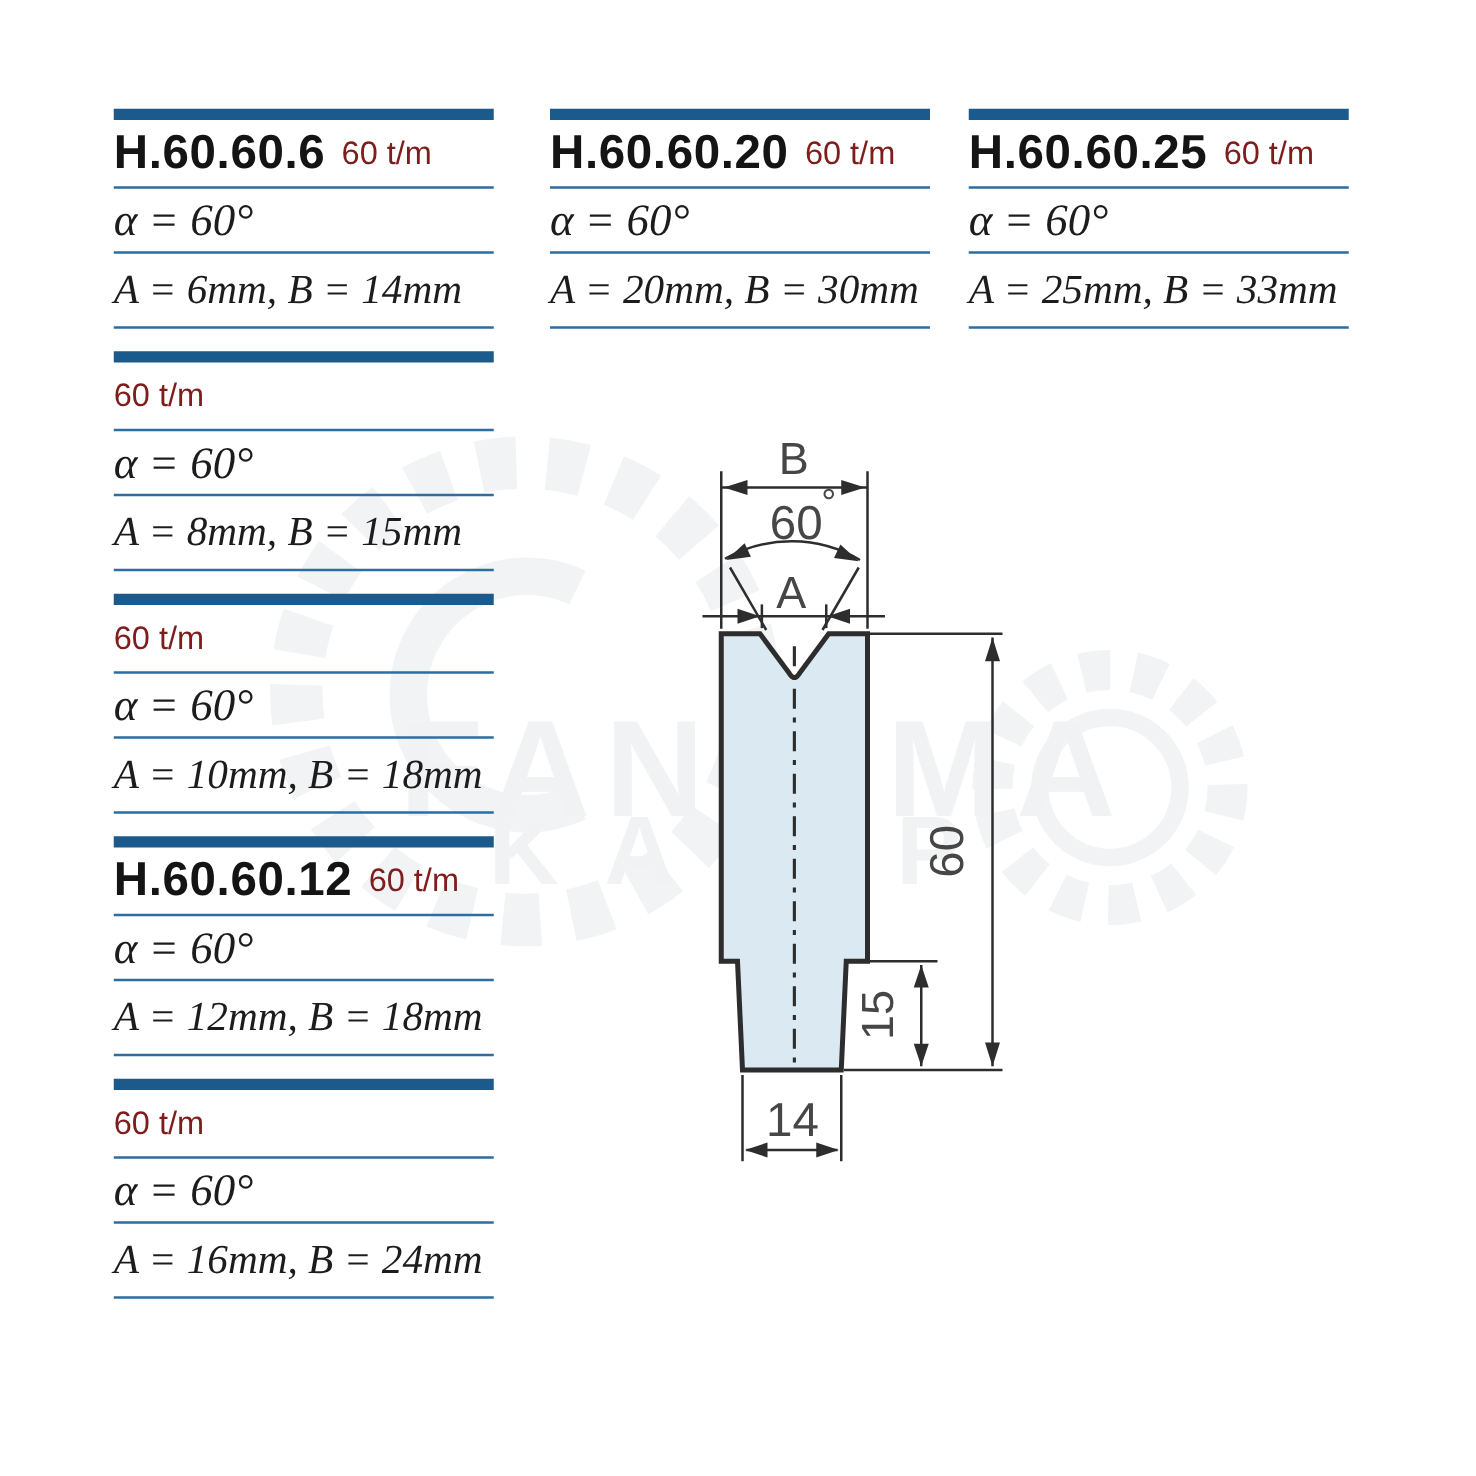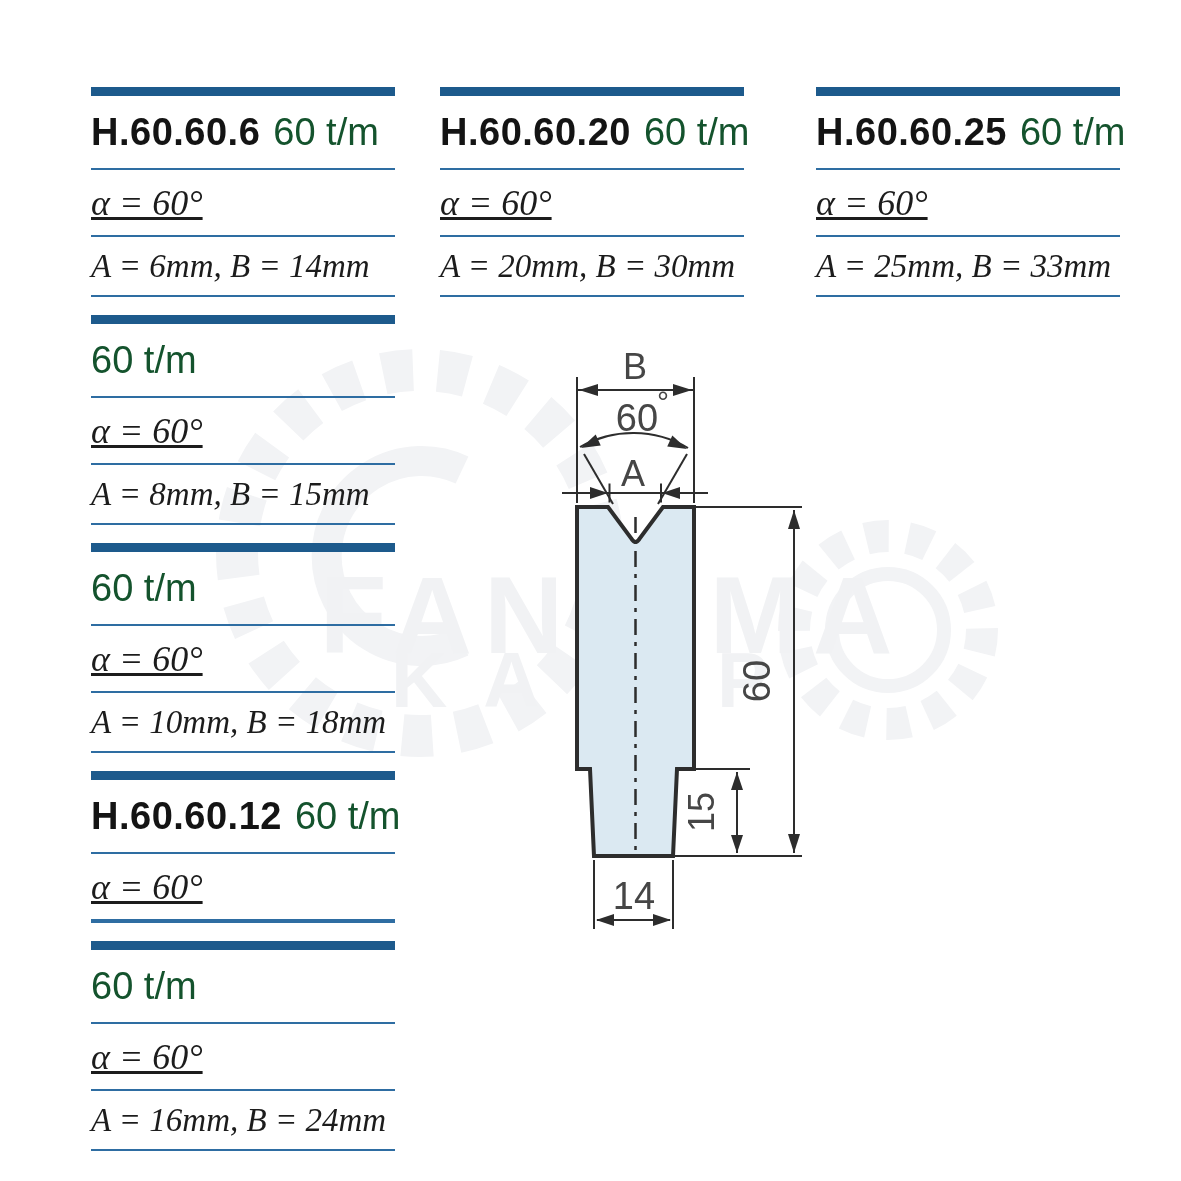--- a/index.html
+++ b/index.html
@@ -6,34 +6,34 @@
   .page{
     position:relative;width:1181px;height:1181px;background:#ffffff;
     overflow:hidden;font-family:"Liberation Sans",sans-serif;
   }
   
   .watermark{position:absolute;inset:0;z-index:0;pointer-events:none;}
   
   .col{position:absolute;top:87px;width:304px;z-index:2;}
   .col1{left:91px;}
   .col2{left:440px;}
-  .col3{left:816px;text-align:center;}
+  .col3{left:775px;text-align:center;}
   .entry{margin-bottom:18px;}
   .bar{height:9px;background:#1d5a8c;}
   .rule{height:2px;background:#2e6da2;}
   .title-row{
-    height:72px;display:flex;align-items:center;gap:13px;white-space:nowrap;
+    height:53px;display:flex;align-items:center;gap:13px;white-space:nowrap;
   }
   .code{font-size:38px;font-weight:700;color:#141414;letter-spacing:0.5px;}
-  .tonnage{font-size:38px;font-weight:400;color:#14532d;}
+  .tonnage{font-size:26px;font-weight:400;color:#7f1d1d;}
   .spec-row{
     display:flex;align-items:center;white-space:nowrap;
     font-family:"Liberation Serif",serif;font-style:italic;color:#1c1c1c;
   }
-  .alpha-row{height:65px;font-size:36px;text-decoration:underline;}
+  .alpha-row{height:50px;font-size:36px;}
   .ab-row{height:58px;font-size:33px;}
   
   .drawing{position:absolute;inset:0;z-index:1;}
   .dim-label{
     font-family:"Liberation Sans",sans-serif;fill:#464646;
   }
   .wm-text{
     font-family:"Liberation Sans",sans-serif;fill:#f1f2f4;font-weight:700;
   }
 </style>
@@ -96,20 +96,21 @@
 
     <div class="entry">
       <div class="bar"></div>
       <div class="title-row">
         <span class="code">H.60.60.12</span>
         <span class="tonnage">60 t/m</span>
       </div>
       <div class="rule"></div>
       <div class="spec-row alpha-row">α = 60°</div>
       <div class="rule"></div>
+      <div class="spec-row ab-row">A = 12mm, B = 18mm</div>
       <div class="rule"></div>
     </div>
 
     <div class="entry">
       <div class="bar"></div>
       <div class="title-row">
         <span class="tonnage">60 t/m</span>
       </div>
       <div class="rule"></div>
       <div class="spec-row alpha-row">α = 60°</div>

